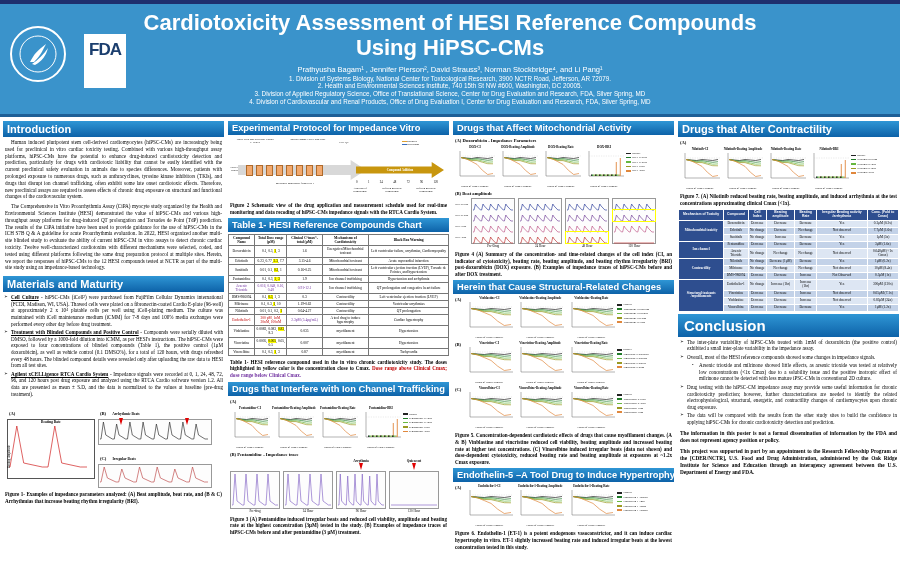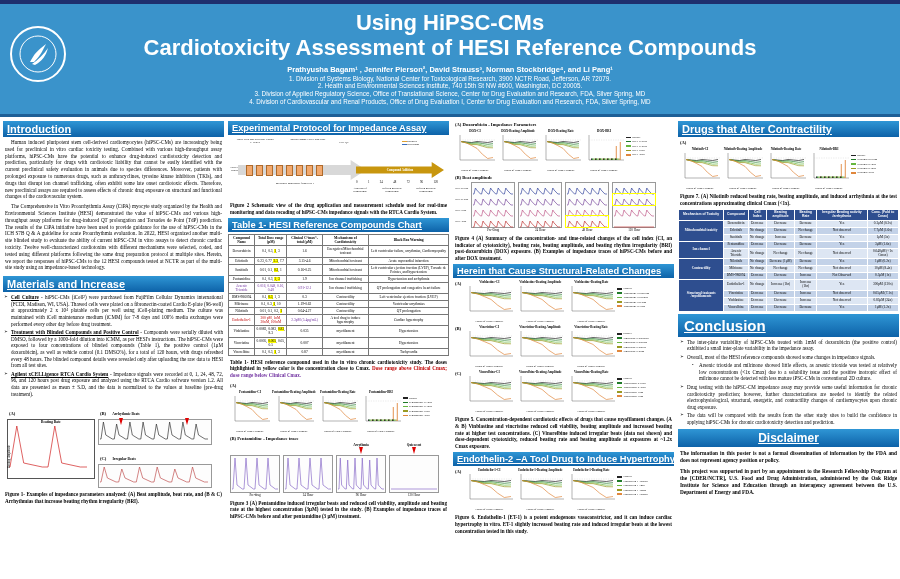--- a/index.html
+++ b/index.html
@@ -4,34 +4,34 @@
 <style>
   html,body{margin:0;padding:0;background:#888;}
   .poster{position:relative;width:900px;height:579px;background:#fff;overflow:hidden;
           font-family:"Liberation Serif",serif;color:#000;}
   
   .hdr{position:absolute;left:0;top:0;width:900px;height:117px;background:#3a93cb;
        border-top:4px solid #1e2f6e;border-bottom:3px solid #1e5f96;box-sizing:border-box;}
   .hdr-title{font-family:"Liberation Sans",sans-serif;font-weight:bold;color:#fff;
              text-align:center;font-size:22px;line-height:1.15;margin-top:6px;}
   .hdr-authors{color:#fff;text-align:center;font-family:"Liberation Sans",sans-serif;
-               font-weight:bold;font-size:7.5px;margin-top:4px;}
+               font-weight:normal;font-size:7.5px;margin-top:4px;}
   .hdr-affil{color:#fff;text-align:center;font-family:"Liberation Sans",sans-serif;
              font-size:6.3px;line-height:1.25;margin-top:1px;}
   .hhs-logo{position:absolute;left:10px;top:22px;width:52px;height:52px;border-radius:50%;
             border:2px solid #fff;display:flex;align-items:center;justify-content:center;}
   .fda-logo{position:absolute;left:84px;top:30px;width:42px;height:54px;background:#fff;
             display:flex;align-items:flex-start;justify-content:center;padding-top:6px;box-sizing:border-box;}
   .fda-logo span{font-family:"Liberation Sans",sans-serif;font-weight:bold;font-size:17px;color:#1b3e6e;letter-spacing:-1px;}
   
   .cols{position:absolute;top:119px;left:0;width:900px;height:460px;display:flex;gap:4px;padding:2px 3px;box-sizing:border-box;}
   .col{width:221px;min-width:221px;display:flex;flex-direction:column;gap:2px;overflow:hidden;}
   .bar{background:linear-gradient(180deg,#2f96d5,#0d62a8);color:#fff;
        font-family:"Liberation Sans",sans-serif;font-weight:bold;
-       font-size:11px;padding:2px 4px;white-space:nowrap;text-decoration:underline;}
+       font-size:11px;padding:2px 4px;white-space:nowrap;}
   .bar.small{font-size:9.3px;}
   .bar.center{text-align:center;font-size:12px;}
   .bar.big{text-align:left;font-size:15px;padding:3px 6px;}
   .btxt{font-size:5.15px;line-height:1.32;text-align:justify;padding:0 2px;}
   .btxt p{margin:0 0 3px 0;text-indent:6px;}
   .bullets{list-style:none;margin:0;padding:0 1px;font-size:5.1px;line-height:1.3;text-align:justify;}
   .bullets li{margin:0 0 2px 0;padding-left:7px;position:relative;}
   .bullets li:before{content:"\27A2";position:absolute;left:0;top:0;font-size:4.5px;}
   .lead{font-weight:bold;text-decoration:underline;}
   .cap{font-size:5.1px;line-height:1.3;font-weight:bold;text-align:justify;padding:1px 2px;}
@@ -95,42 +95,45 @@
 <div class="poster">
 
   <div class="hdr">
     <div class="hhs-logo">
       <svg width="40" height="40" viewBox="0 0 40 40">
         <circle cx="20" cy="20" r="18" fill="none" stroke="#fff" stroke-width="1"></circle>
         <path d="M12 28 C16 20 20 16 28 10 C24 18 22 22 16 28 Z" fill="#fff"></path>
         <path d="M14 30 C20 26 26 20 30 14 C28 22 24 27 17 31 Z" fill="#fff"></path>
       </svg>
     </div>
+    <div class="fda-logo">
+      <span>FDA</span>
+    </div>
     <div class="hdr-title">
+      <div>Cardiotoxicity Assessment of HESI Reference Compounds</div>
       <div>Using HiPSC-CMs</div>
-      <div>Cardiotoxicity Assessment of HESI Reference Compounds</div>
     </div>
     <div class="hdr-authors">Prathyusha Bagam¹ , Jennifer Pierson², David Strauss³, Norman Stockbridge⁴, and Li Pang¹</div>
     <div class="hdr-affil">
         <div>1. Division of Systems Biology, National Center for Toxicological Research, 3900 NCTR Road, Jefferson, AR 72079.</div>
         <div>2. Health and Environmental Sciences Institute, 740 15th St NW #600, Washington, DC 20005.</div>
         <div>3. Division of Applied Regulatory Science, Office of Translational Science, Center for Drug Evaluation and Research, FDA, Silver Spring, MD</div>
         <div>4. Division of Cardiovascular and Renal Products, Office of Drug Evaluation I, Center for Drug Evaluation and Research, FDA, Silver Spring, MD</div>
       </div>
   </div>
 
   <div class="cols">
 
     <div class="col">
       <div class="bar">Introduction</div>
       <div class="btxt">
         <p>Human induced pluripotent stem cell-derived cardiomyocytes (hiPSC-CMs) are increasingly being used for preclinical in vitro cardiac toxicity testing. Combined with various high-throughput assay platforms, hiPSC-CMs have the potential to enhance drug-induced cardiotoxicity detection and prediction, particularly for drugs with cardiotoxic liability that cannot be easily identified with the current preclinical safety evaluation in animals due to species differences. Moreover, patients with prolonged exposure to numerous drugs, such as anthracyclines, tyrosine kinase inhibitors (TKIs), and drugs that disrupt ion channel trafficking, often exhibit some late onset cardiotoxic effects. Therefore, new preclinical assays are required to assess effects of chronic drug exposure on structural and functional changes of the cardiovascular system.</p>
         <p>The Comprehensive in Vitro Proarrhythmia Assay (CiPA) myocyte study organized by the Health and Environmental Sciences Institute (HESI) demonstrated the value of hiPSC-CMs and various high-throughput assay platforms for drug-induced QT prolongation and Torsades de Point (TdP) prediction. The results of the CiPA initiative have been used to provide guidance for the use of hiPSC-CMs in the ICH S7B Q &amp; A guideline for acute Proarrhythmia evaluation. In 2022, HESI organized another multi-site blinded study to evaluate the ability of current hiPSC-CM in vitro assays to detect chronic cardiac toxicity. Twelve well-characterized cardiotoxins with different mechanisms were selected, coded, and tested using different platforms following the same drug preparation protocol at multiple sites. Herein, we report the responses of hiPSC-CMs to the 12 HESI compounds tested at NCTR as part of the multi-site study using an impedance-based technology.</p>
       </div>
-      <div class="bar">Materials and Increase</div>
+      <div class="bar">Materials and Maturity</div>
       <ul class="bullets" id="methods-list">
           <li><span class="lead">Cell Culture</span><span> - hiPSC-CMs (iCell²) were purchased from FujiFilm Cellular Dynamics international (FCDI, Madison, WI, USA). Thawed cells were plated on a fibronectin-coated Cardio E-plate (96-well) at approximately 2 x 10⁴ platable cells per well using iCell-plating medium. The culture was maintained with iCell maintenance medium (iCMM) for 7-8 days and 100% media exchanges were performed every other day before drug treatment.</span></li>
           <li><span class="lead">Treatment with Blinded Compounds and Positive Control</span><span> - Compounds were serially diluted with DMSO, followed by a 1000-fold dilution into iCMM, as per HESI's instructions. The hiPSC-CMs were exposed to four concentrations of blinded compounds (Table 1), the positive control (1μM doxorubicin), as well as vehicle control (0.1 DMSO%), for a total of 120 hours, with drugs refreshed every 48 hours. The blinded compound details were revealed only after uploading the raw data to HESI from all test sites.</span></li>
           <li><span class="lead">Agilent xCELLigence RTCA Cardio System</span><span> - Impedance signals were recorded at 0, 1, 24, 48, 72, 96, and 120 hours post drug exposure and analyzed using the RTCA Cardio software version 1.2. All data are presented as mean ± S.D, and the data is normalized to the values at baseline (pre-drug treatment).</span></li>
         </ul>
       <div class="fig1">
         <div>
           <span class="panlab">(A)</span>
           <div class="f1a" style="width:86px;height:58px;">
             <div class="f1ylab" style="top:48px;">Beating Amplitude</div>
@@ -160,21 +163,21 @@
                     <path d="M1 17 L2.0 17 L5.2 2 L8.4 13 L17.0 17 L19.7 17 L22.8 4 L26.0 13 L34.7 17 L37.3 17 L40.5 2 L43.7 13 L52.4 17 L55.0 17 L58.2 2 L61.4 13 L70.0 17 L72.7 17 L75.8 4 L79.0 13 L87.7 17 L90.3 17 L93.5 2 L96.7 13 L105.4 17 L109 17" fill="none" stroke="#c05050" stroke-width="0.7"></path>
                   </svg></div>
             </div>
           </div>
         </div>
       </div>
       <div class="cap">Figure 1- Examples of impedance parameters analyzed: (A) Beat amplitude, beat rate, and (B &amp; C) Arrhythmias that increase beating rhythm irregularity (BRI).</div>
     </div>
 
     <div class="col">
-      <div class="bar small">Experimental Protocol for Impedance Assay</div>
+      <div class="bar small">Experimental Protocol for Impedance Vitro</div>
       <div class="fig2">
         <div class="f2lab" style="left:6px;top:0;width:38px;">Thaw cells and seed into Cardio E-Plates</div>
         <div class="f2lab" style="left:58px;top:0;width:40px;">Media change every other day</div>
         <div class="f2lab" style="left:104px;top:3px;width:20px;">Cell QC</div>
         <div class="f2lab" style="left:172px;top:2px;width:40px;text-align:left;">
           <span class="sw" style="background:#e0a030;display:inline-block;width:5px;height:1.5px;"></span><span>Maturity</span><br>
           <span class="sw" style="background:#3a6fc0;display:inline-block;width:5px;height:1.5px;"></span><span>Recording</span>
         </div>
         <div class="f2lab" style="left:0;top:28px;width:10px;">Days in culture</div>
         <div class="f2gray"></div>
@@ -298,20 +301,21 @@
               <td>0.1, 0.3, <span class="hl">1</span>, 3</td>
               <td>0.87</td>
               <td>myofilament</td>
               <td>Tachycardia</td>
             </tr>
           </tbody>
       </table>
       <div class="cap">
         <span>Table 1- HESI reference compound used in the in vitro chronic cardiotoxicity study. The doses highlighted in yellow color is the concentration close to Cmax. </span><span class="red">Dose range above Clinical Cmax;</span><span class="purple"> dose range below Clinical Cmax.</span>
       </div>
+      <div class="bar small">Drugs that Interfere with Ion Channel Trafficking</div>
       <div class="panlab">(A)</div>
       <div class="chartrow js-chartrow">
           <div class="mini">
             <div class="mini-title">Pentamidine-CI</div>
             <div><svg width="42" height="32" viewBox="0 0 42 32">
                 <line x1="6" y1="2" x2="6" y2="27" stroke="#666" stroke-width="0.5"></line>
                 <line x1="6" y1="27" x2="41" y2="27" stroke="#666" stroke-width="0.5"></line>
                 <line x1="6" y1="7" x2="41" y2="7" stroke="#c9c9c9" stroke-width="0.4" stroke-dasharray="1.2,1.2"></line>
                 <polyline points="7.0,8.5 12.3,9.0 17.7,9.5 23.0,8.5 28.3,9.0 33.7,9.5 39.0,8.5 " fill="none" stroke="#222222" stroke-width="0.7"></polyline>
                 <polyline points="7.0,8.5 12.3,9.4 17.7,10.2 23.0,9.6 28.3,10.5 33.7,11.3 39.0,10.7 " fill="none" stroke="#1f7a28" stroke-width="0.7"></polyline>
@@ -435,20 +439,21 @@
             <div class="tracebox" style="width: 48px; height: 36px;"><svg width="48" height="36" viewBox="0 0 48 36">
                 <path d="M1 33 L47 33" fill="none" stroke="#8a6bc8" stroke-width="0.7"></path>
               </svg></div>
             <div class="tracelbl">120 Hour</div>
           </div>
         </div>
       <div class="cap">Figure 3 (A) Pentamidine induced irregular beats and reduced cell viability, amplitude and beating rate at the highest concentration (3μM) tested in the study. (B) Examples of impedance traces of hiPSC-CMs before and after pentamidine (3 μM) treatment.</div>
     </div>
 
     <div class="col">
+      <div class="bar small">Drugs that Affect Mitochondrial Activity</div>
       <div class="panlab">(A) Doxorubicin - Impedance Parameters</div>
       <div class="chartrow js-chartrow">
           <div class="mini">
             <div class="mini-title">DOX-CI</div>
             <div><svg width="42" height="32" viewBox="0 0 42 32">
                 <line x1="6" y1="2" x2="6" y2="27" stroke="#666" stroke-width="0.5"></line>
                 <line x1="6" y1="27" x2="41" y2="27" stroke="#666" stroke-width="0.5"></line>
                 <line x1="6" y1="7" x2="41" y2="7" stroke="#c9c9c9" stroke-width="0.4" stroke-dasharray="1.2,1.2"></line>
                 <polyline points="7.0,8.5 12.3,9.0 17.7,9.5 23.0,8.5 28.3,9.0 33.7,9.5 39.0,8.5 " fill="none" stroke="#222222" stroke-width="0.7"></polyline>
                 <polyline points="7.0,8.5 12.3,9.4 17.7,10.2 23.0,9.6 28.3,10.5 33.7,11.3 39.0,10.7 " fill="none" stroke="#1f7a28" stroke-width="0.7"></polyline>
@@ -773,21 +778,21 @@
             <div class="legend">
               <div><span class="sw" style="background: rgb(34, 34, 34);"></span>DMSO</div>
               <div><span class="sw" style="background: rgb(31, 122, 40);"></span>Vinorelbine 0.1μM</div>
               <div><span class="sw" style="background: rgb(103, 184, 63);"></span>Vinorelbine 0.3μM</div>
               <div><span class="sw" style="background: rgb(154, 154, 34);"></span>Vinorelbine 1μM</div>
               <div><span class="sw" style="background: rgb(224, 135, 60);"></span>Vinorelbine 3μM</div>
             </div>
           </div>
         </div>
       <div class="cap">Figure 5. Concentration-dependent cardiotoxic effects of drugs that cause myofilament changes. (A &amp; B) Vinblastine and vincristine reduced cell viability, beating amplitude and increased beating rate at higher test concentrations. (C) Vinorelbine induced irregular beats (data not shown) and dose-dependent cytotoxicity, reduced beating rate and beating amplitude at exposures at ~1.2x Cmax exposure.</div>
-      <div class="bar small">Endothelin-2 –A Tool Drug to Induce Hypertrophy</div>
+      <div class="bar small">Endothelin-5 –A Tool Drug to Induce Hypertrophy</div>
       <div style="display:flex;align-items:flex-start;">
           <span class="panlab">(A)</span>
         <div class="chartrow js-chartrow">
             <div class="mini">
               <div class="mini-title">Endothelin-1-CI</div>
               <div><svg width="50" height="32" viewBox="0 0 50 32">
                   <line x1="6" y1="2" x2="6" y2="27" stroke="#666" stroke-width="0.5"></line>
                   <line x1="6" y1="27" x2="49" y2="27" stroke="#666" stroke-width="0.5"></line>
                   <line x1="6" y1="7" x2="49" y2="7" stroke="#c9c9c9" stroke-width="0.4" stroke-dasharray="1.2,1.2"></line>
                   <polyline points="7.0,8.5 13.7,9.0 20.3,9.5 27.0,8.5 33.7,9.0 40.3,9.5 47.0,8.5 " fill="none" stroke="#222222" stroke-width="0.7"></polyline>
@@ -1053,19 +1058,18 @@
           </tbody>
       </table>
       <div class="bar big">Conclusion</div>
       <ul class="conc" id="conclusion-list">
           <li>The inter-plate variability of hiPSC-CMs treated with 1mM of doxorubicin (the positive control) exhibited a small inter-plate variability in the impedance assay.</li>
           <li>Overall, most of the HESI reference compounds showed some changes in impedance signals.</li>
           <li class="sub">Arsenic trioxide and milrinone showed little effects, as arsenic trioxide was tested at relatively low concentrations (&lt;1x Cmax) due to a solubility issue and the positive inotropic effect of milrinone cannot be detected with less mature iPSC-CMs in conventional 2D culture.</li>
           <li>Drug testing with the hiPSC-CM impedance assay may provide some useful information for chronic cardiotoxicity prediction; however, further characterizations are needed to identify the related electrophysiological, structural, energetic, and contractility changes of cardiomyocytes upon chronic drug exposure.</li>
           <li>The data will be compared with the results from the other study sites to build the confidence in applying hiPSC-CMs for chronic cardiotoxicity detection and prediction.</li>
         </ul>
-      <div class="bar center">Disclaimer</div>
       <div class="bold-block">The information in this poster is not a formal dissemination of information by the FDA and does not represent agency position or policy.</div>
       <div class="bold-block">This project was supported in part by an appointment to the Research Fellowship Program at the [CDER/NCTR], U.S. Food and Drug Administration, administered by the Oak Ridge Institute for Science and Education through an interagency agreement between the U.S. Department of Energy and FDA.</div>
     </div>
 
   </div>
 </div>
 
 </body></html>

